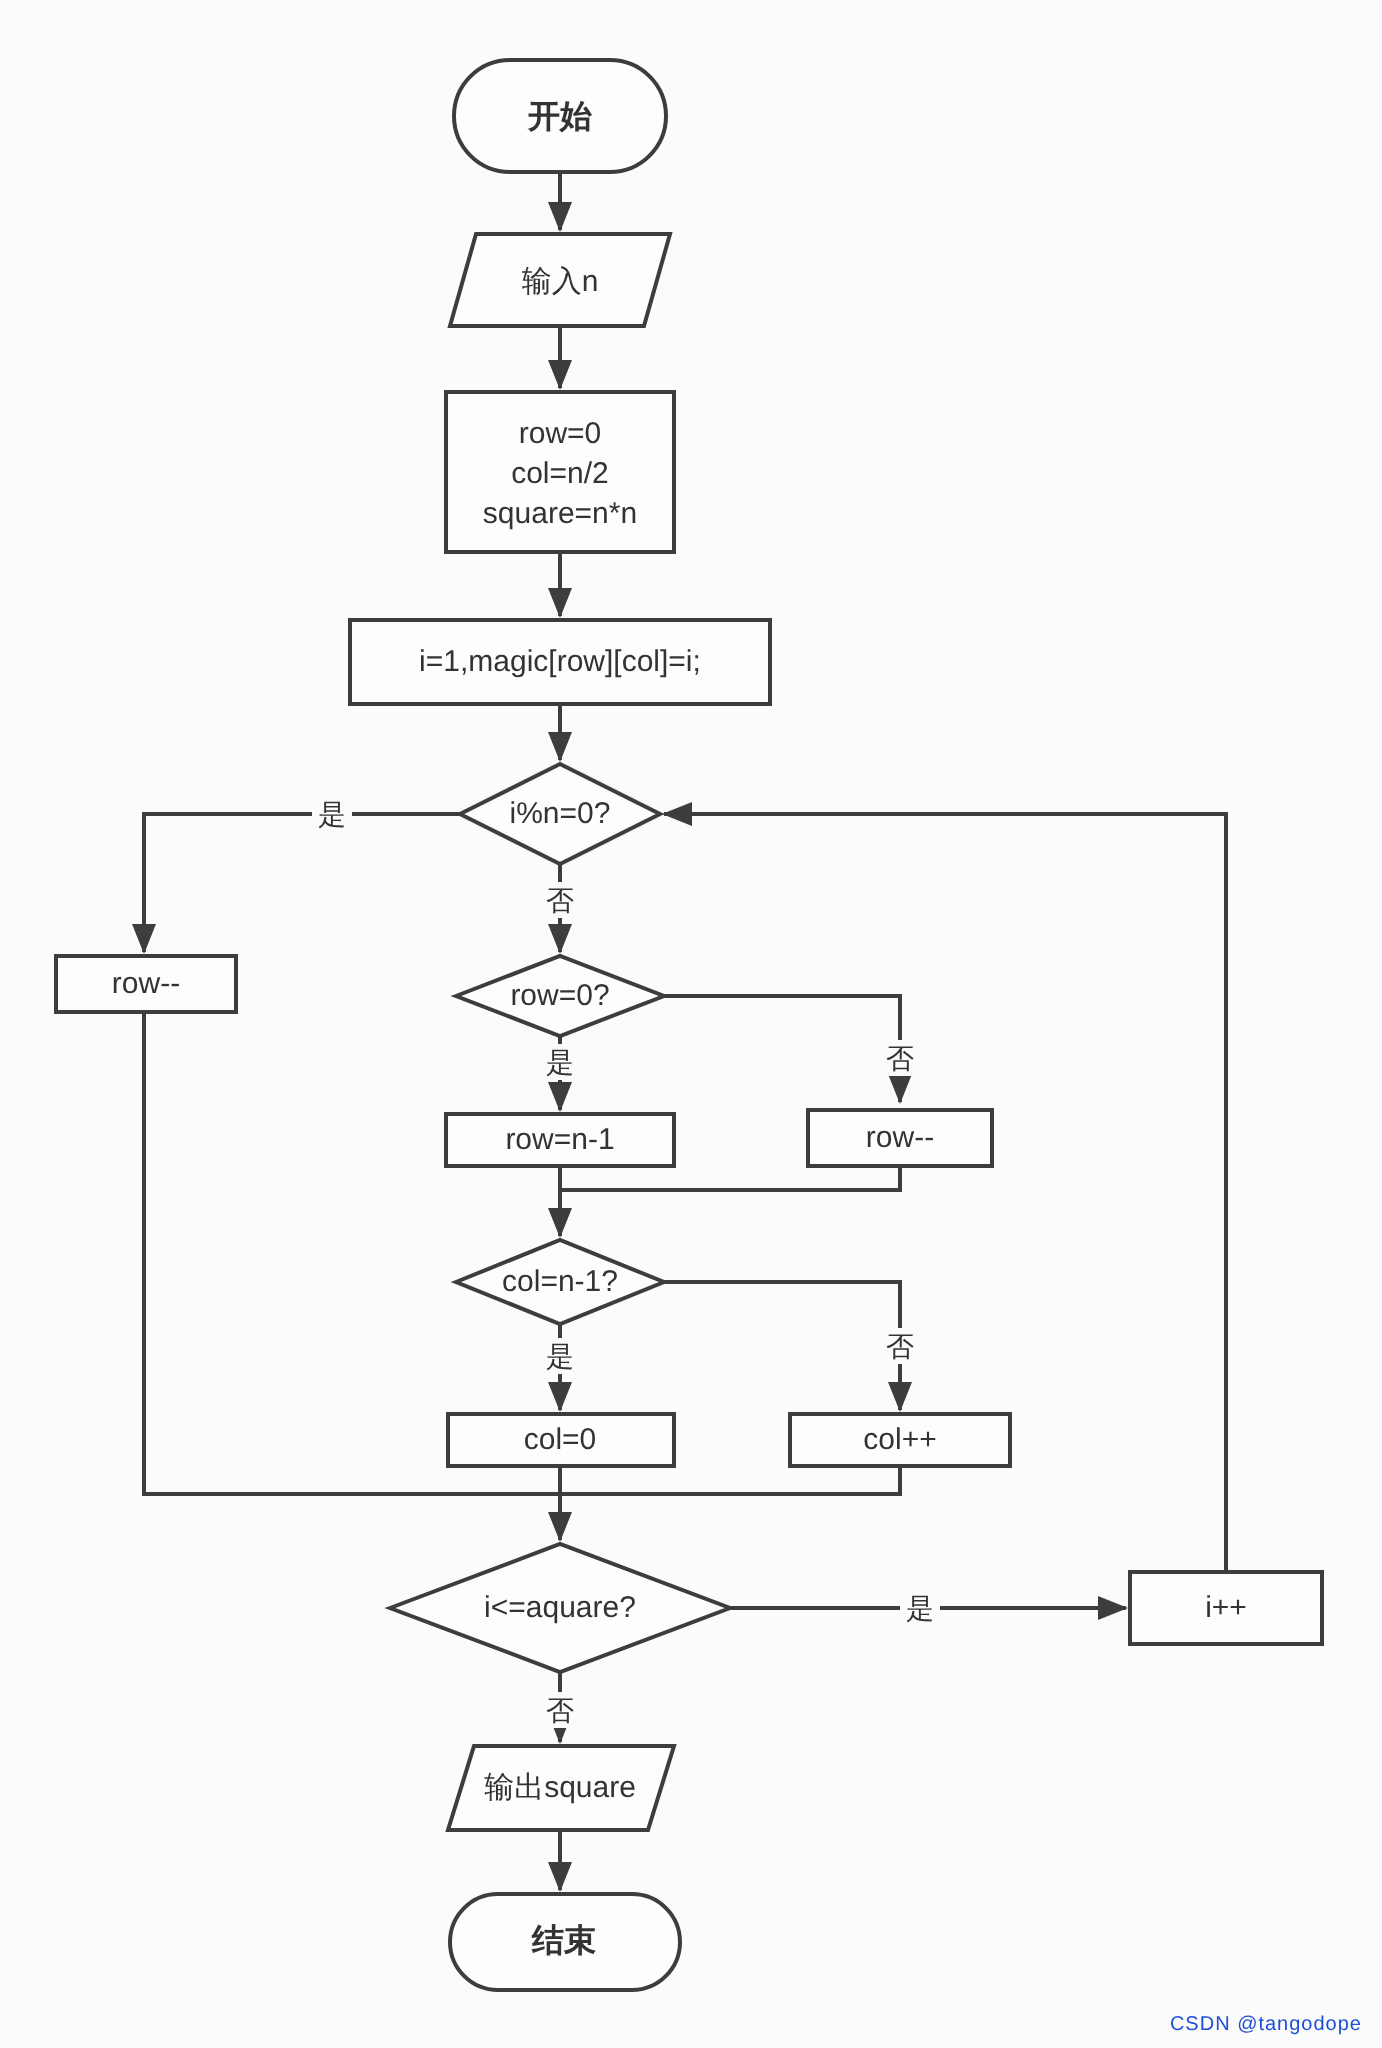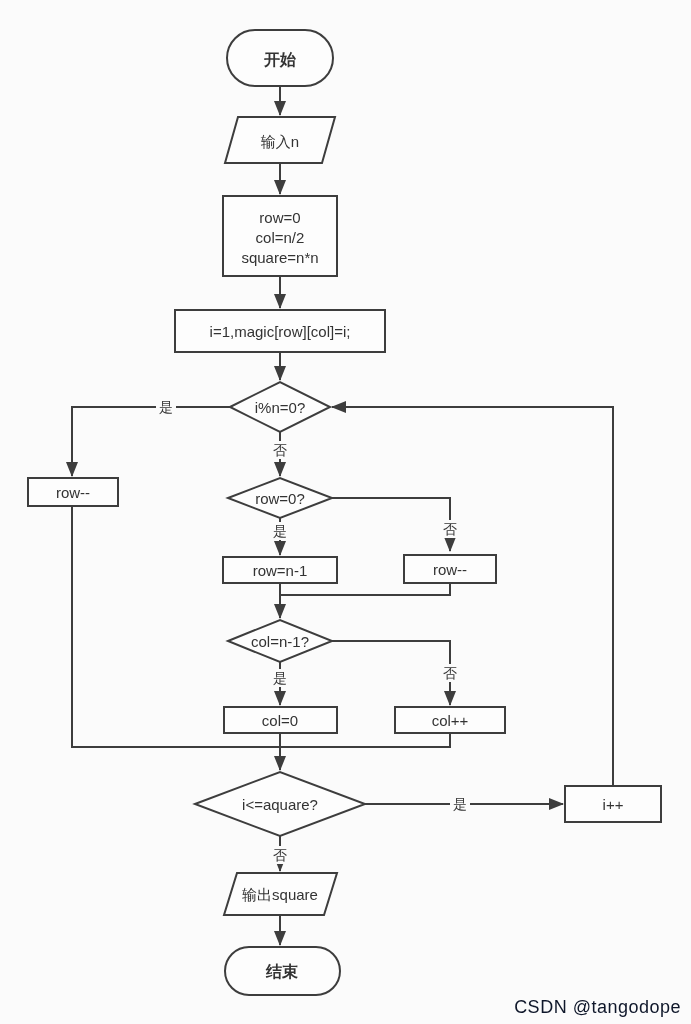--- a/index.html
+++ b/index.html
@@ -20,22 +20,22 @@
   }
   svg text.bold{font-weight:700;font-size:16px;}
   svg text.small{font-size:14px;}
   .shape{fill:#fdfdfd;stroke:#3d3d3d;stroke-width:2;}
   .edge{fill:none;stroke:#3d3d3d;stroke-width:2;}
   .labelbg{fill:#fbfbfb;stroke:none;}
   .watermark{
     position:absolute;
     right:10px;
     bottom:6px;
-    color:#0f172a;
-    font-size:18px;
+    color:#1d4ed8;
+    font-size:10px;
     letter-spacing:0.5px;
   }
 </style>
 </head>
 <body>
 
 <div class="canvas">
 <svg width="691" height="1024" viewBox="0 0 691 1024">
   <defs>
     <marker id="arrow" markerUnits="userSpaceOnUse" markerWidth="15" markerHeight="13" refX="14" refY="6" orient="auto">

